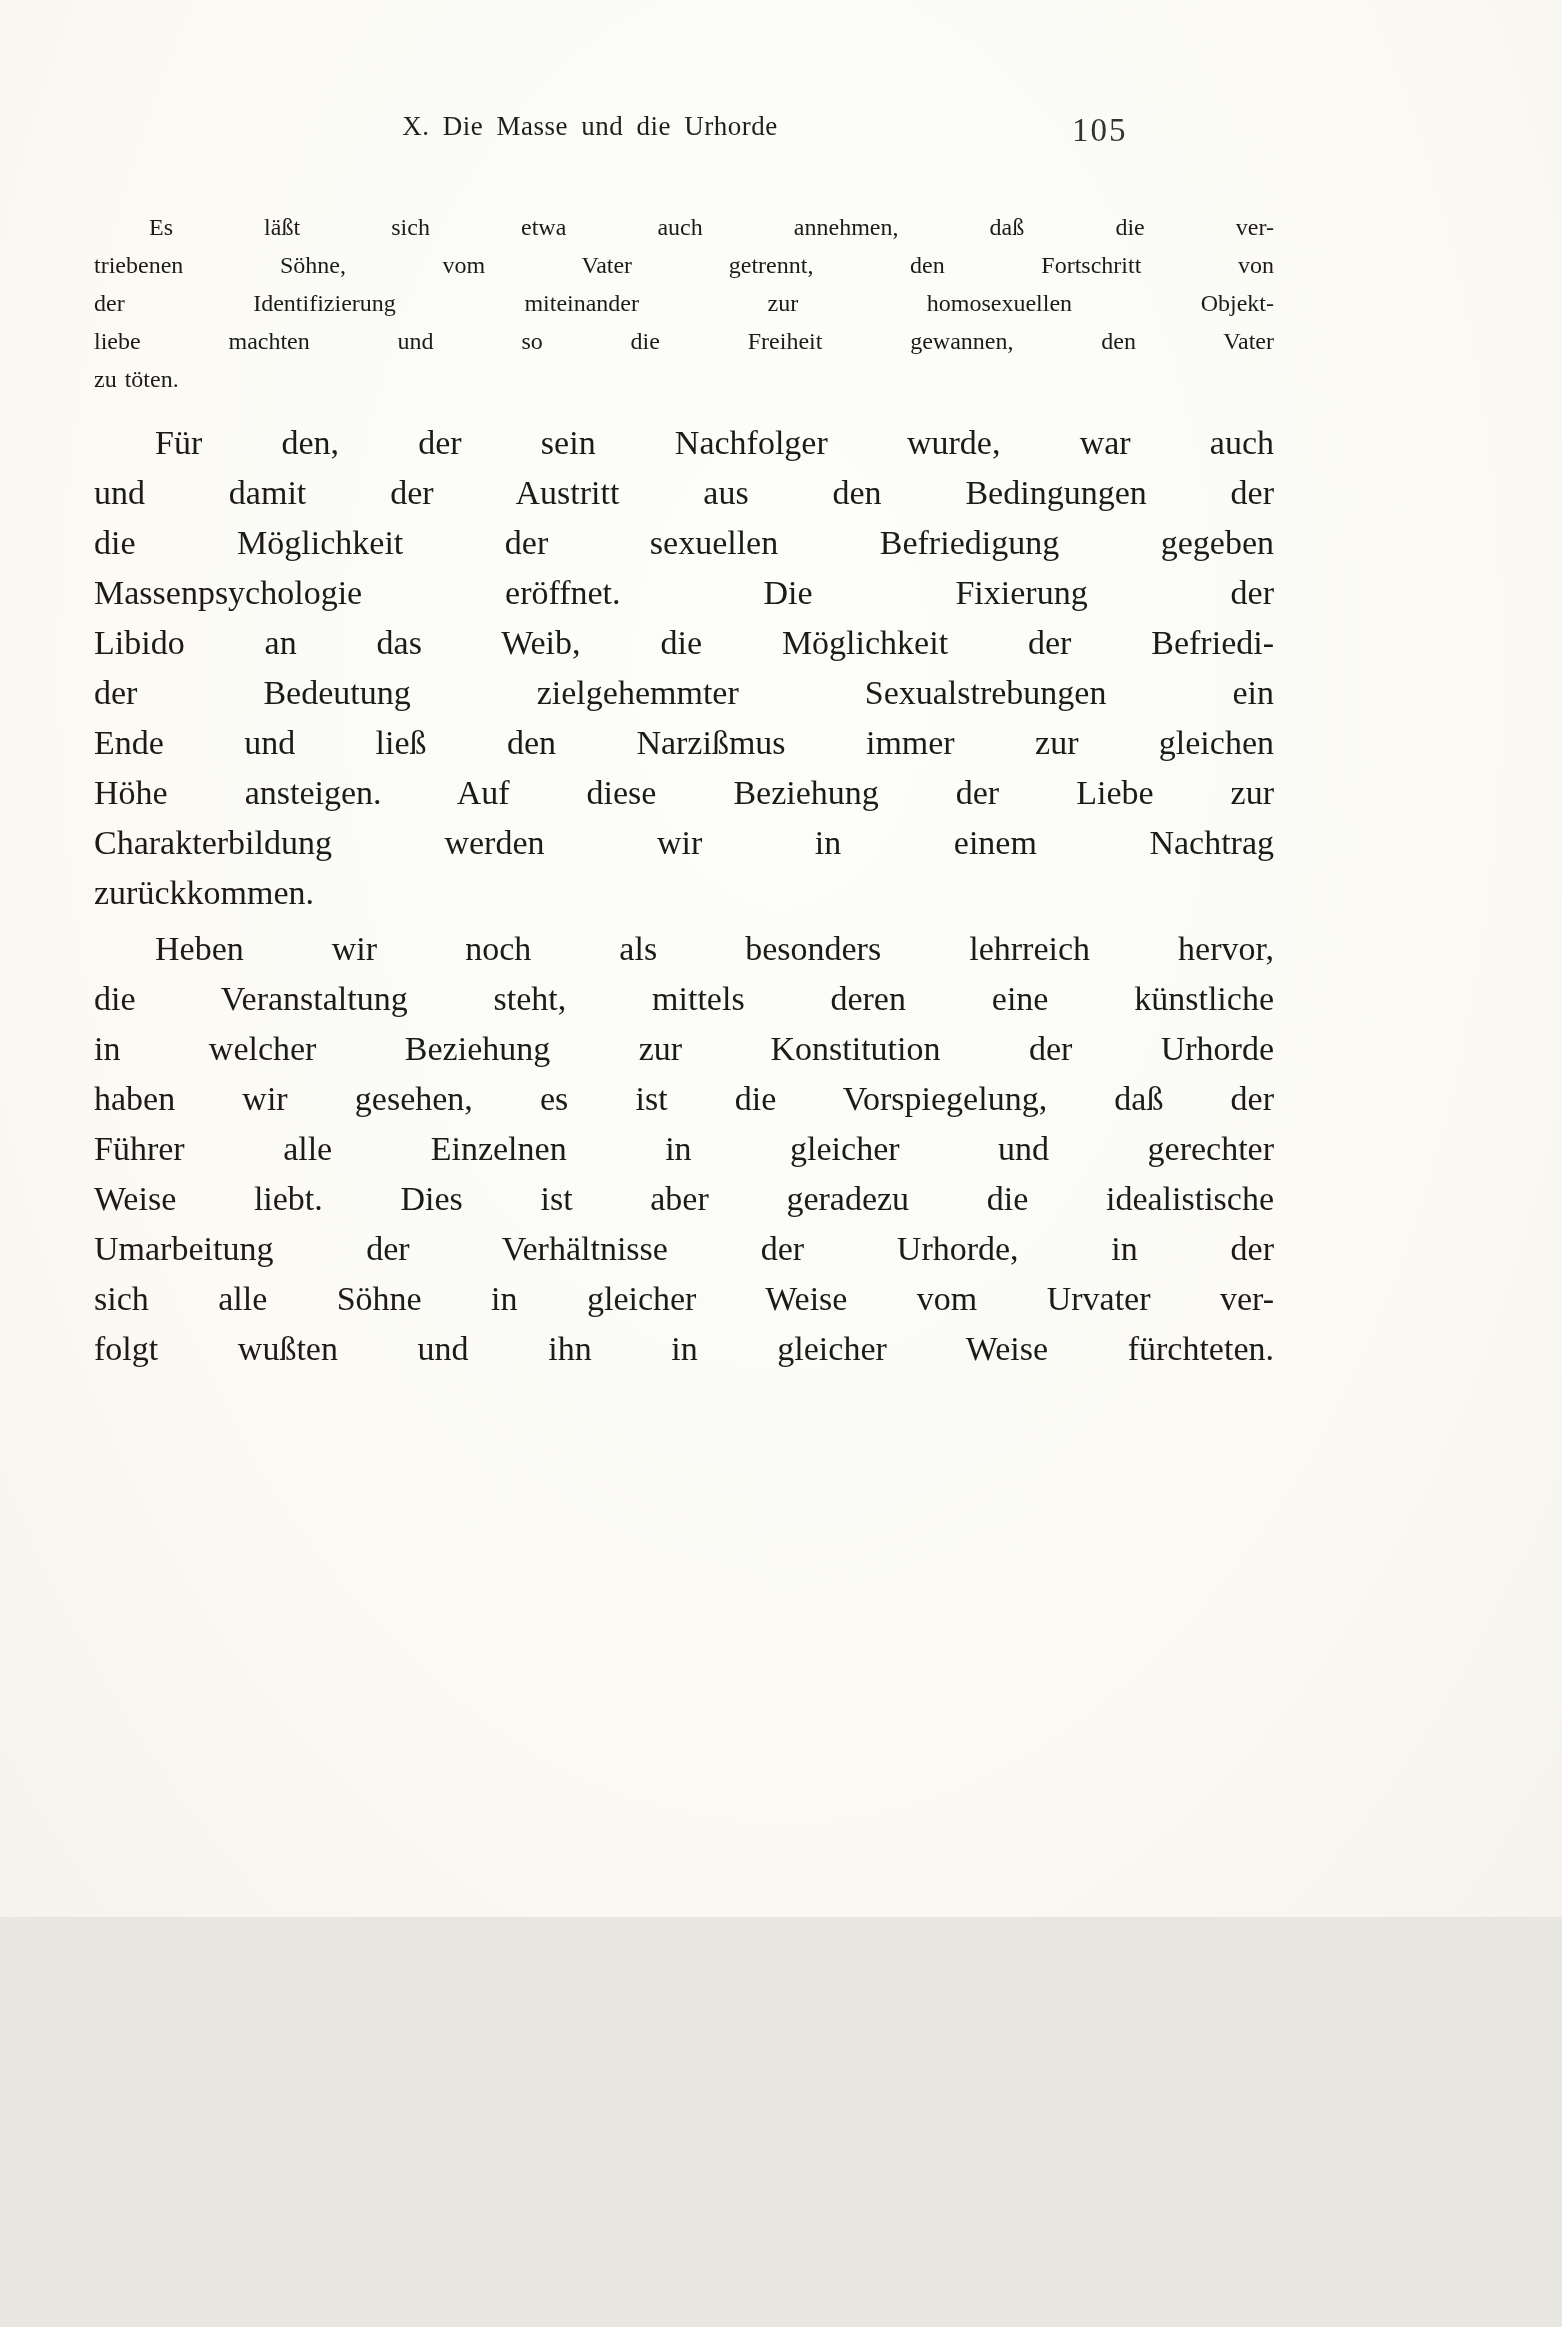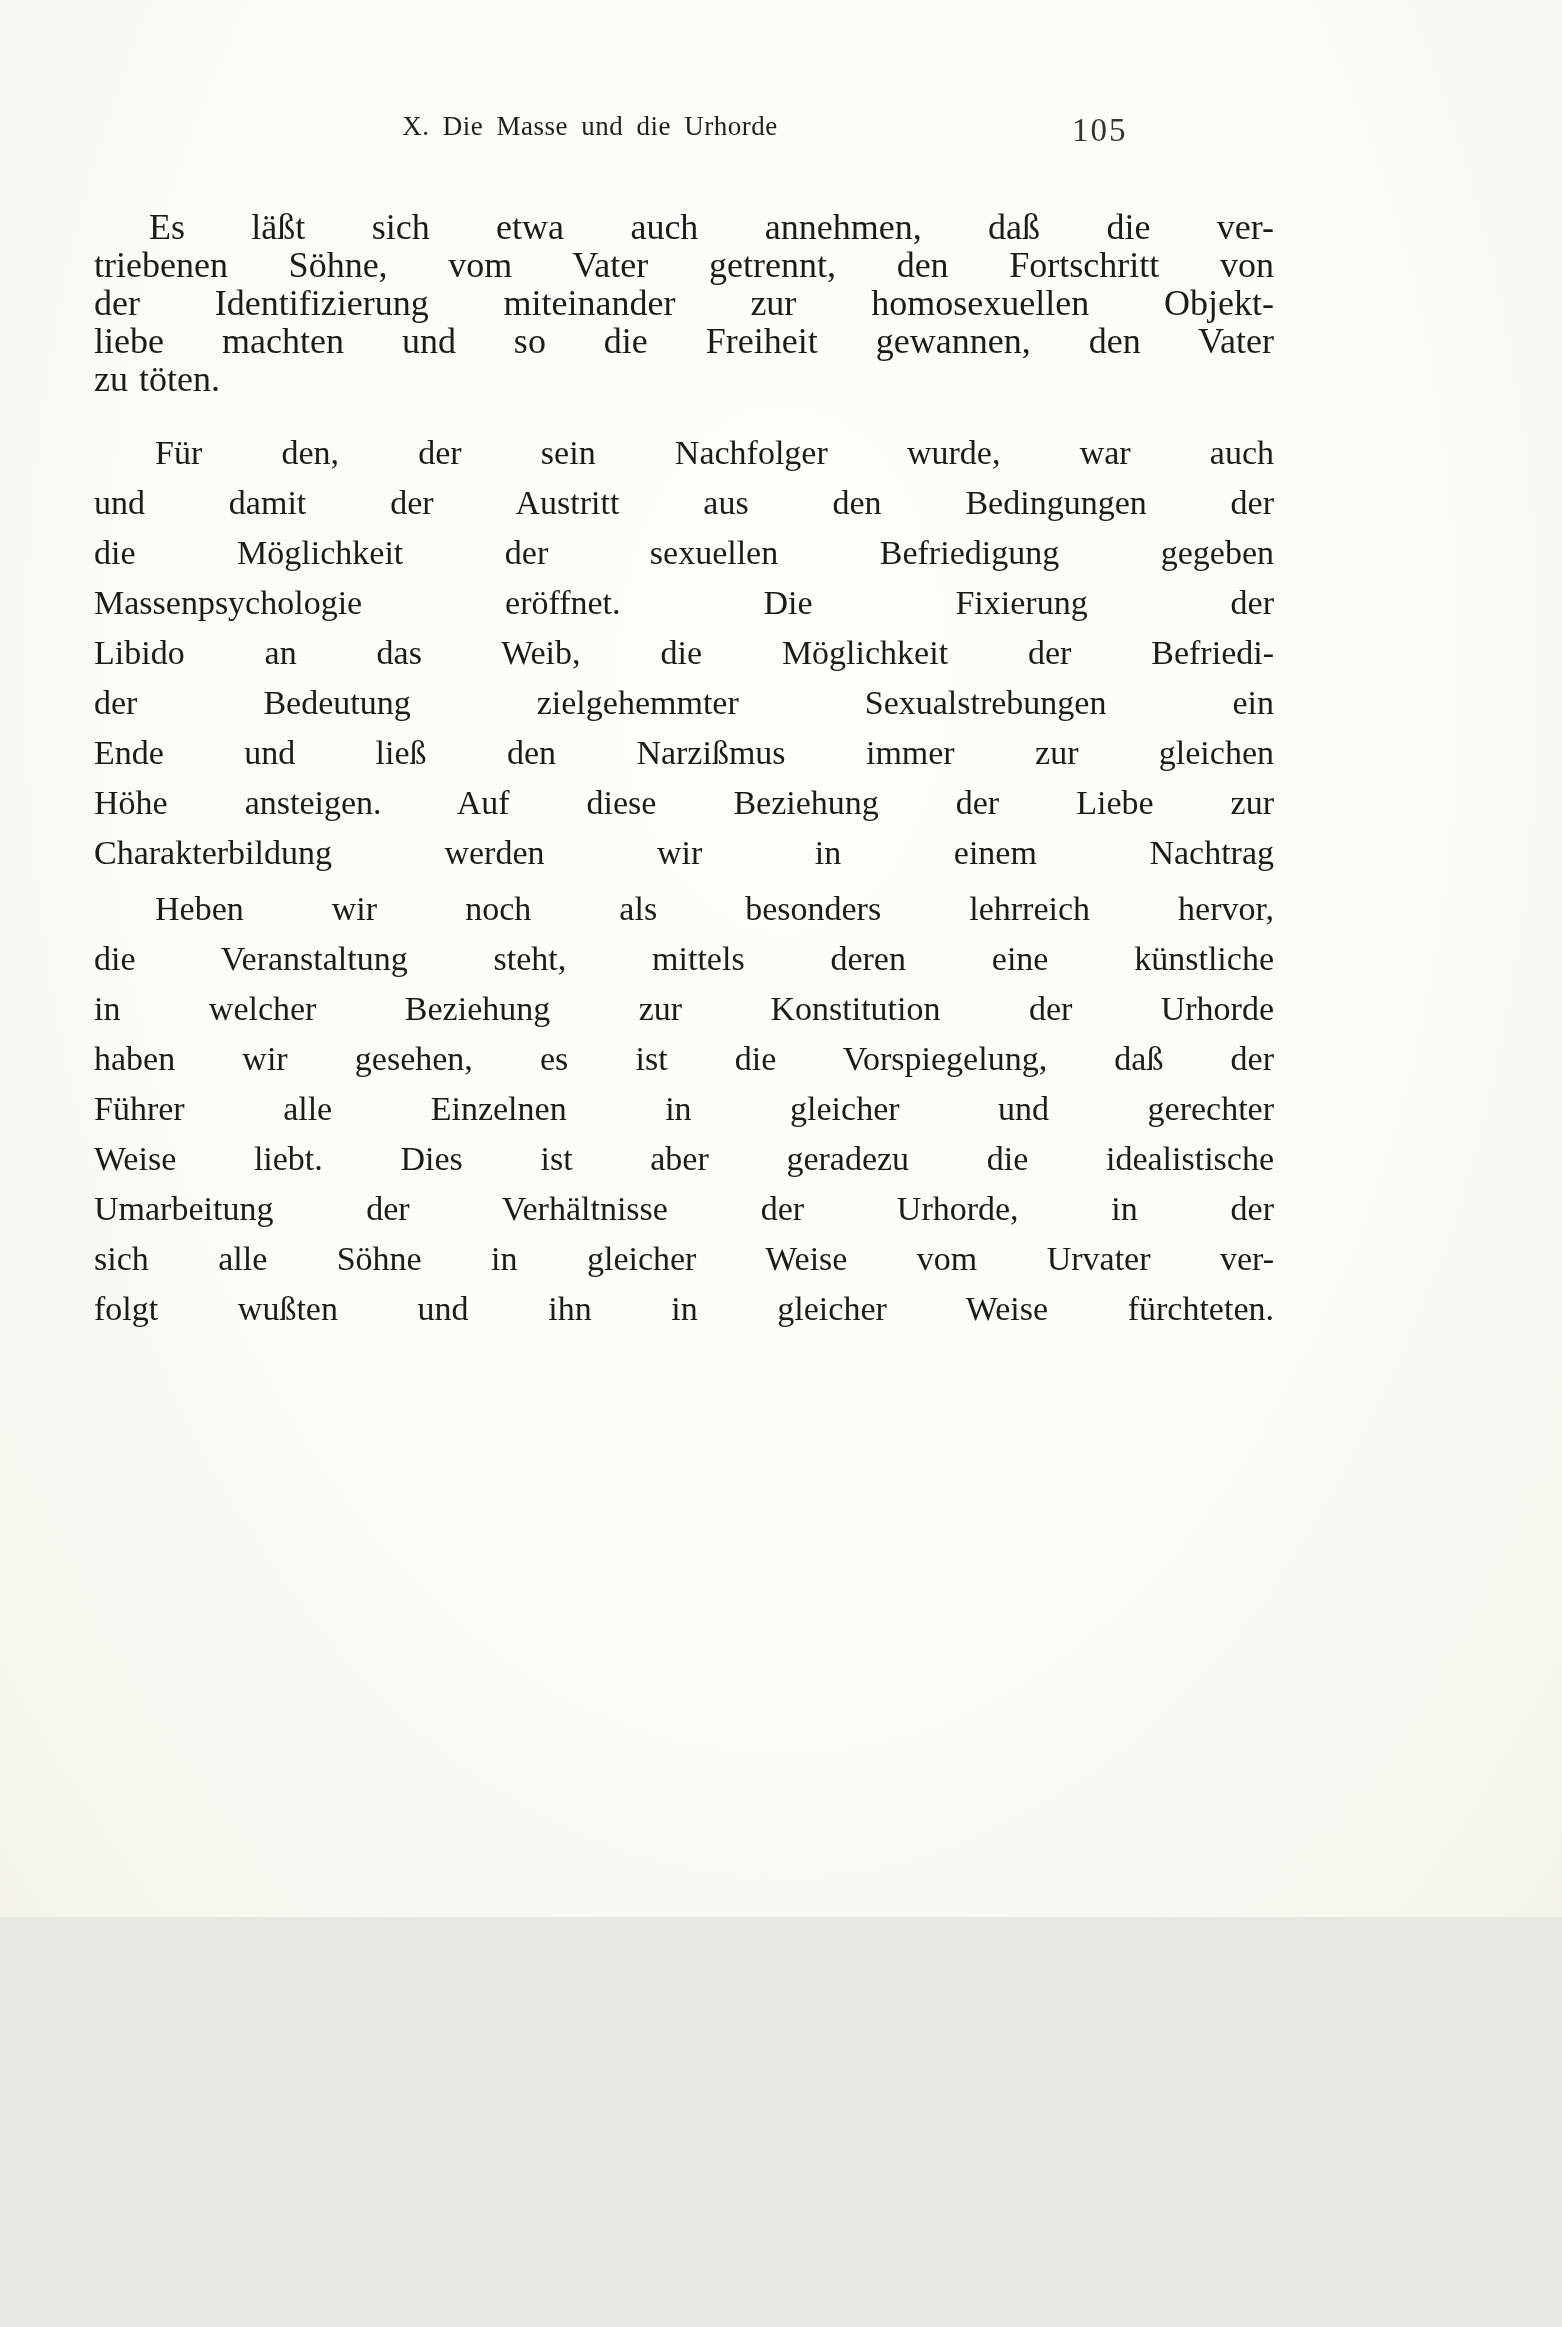--- a/index.html
+++ b/index.html
@@ -54,24 +54,24 @@
   }
   .paragraph .line {
     text-align: justify;
     text-align-last: justify;
     white-space: normal;
   }
   .paragraph .line.last {
     text-align-last: left;
   }
   .paragraph.small {
-    font-size: 36px;
+    font-size: 24px;
     line-height: 38px;
     word-spacing: 2px;
-    margin-bottom: 30px;
+    margin-bottom: 20px;
   }
   .paragraph.small .line.first {
     padding-left: 55px;
   }
   .paragraph.large {
     font-size: 34px;
     line-height: 50px;
     word-spacing: 3px;
     margin-bottom: 6px;
   }
@@ -101,20 +101,21 @@
         <div class="paragraph large">
           <div class="line first">Für den, der sein Nachfolger wurde, war auch</div>
           <div class="line">und damit der Austritt aus den Bedingungen der</div>
           <div class="line">die Möglichkeit der sexuellen Befriedigung gegeben</div>
           <div class="line">Massenpsychologie eröffnet.  Die Fixierung der</div>
           <div class="line">Libido an das Weib, die Möglichkeit der Befriedi-</div>
           <div class="line">der Bedeutung zielgehemmter Sexualstrebungen ein</div>
           <div class="line">Ende und ließ den Narzißmus immer zur gleichen</div>
           <div class="line">Höhe ansteigen. Auf diese Beziehung der Liebe zur</div>
           <div class="line">Charakterbildung werden wir in einem Nachtrag</div>
+          <div class="line last">zurückkommen.</div>
         </div>
         <div class="paragraph large">
           <div class="line first">Heben wir noch als besonders lehrreich hervor,</div>
           <div class="line">die Veranstaltung steht, mittels deren eine künstliche</div>
           <div class="line">in welcher Beziehung zur Konstitution der Urhorde</div>
           <div class="line">haben wir gesehen, es ist die Vorspiegelung, daß der</div>
           <div class="line">Führer alle Einzelnen in gleicher und gerechter</div>
           <div class="line">Weise liebt. Dies ist aber geradezu die idealistische</div>
           <div class="line">Umarbeitung der Verhältnisse der Urhorde, in der</div>
           <div class="line">sich alle Söhne in gleicher Weise vom Urvater ver-</div>

